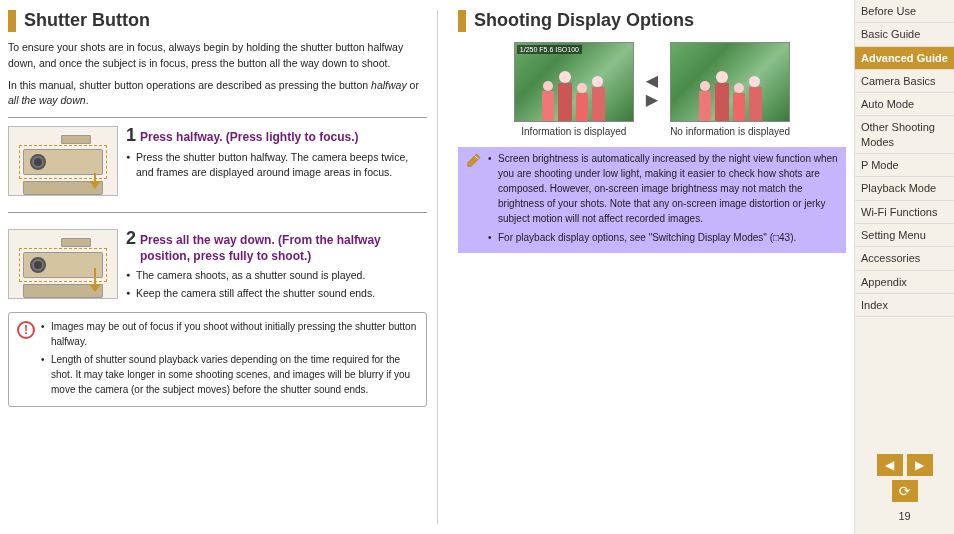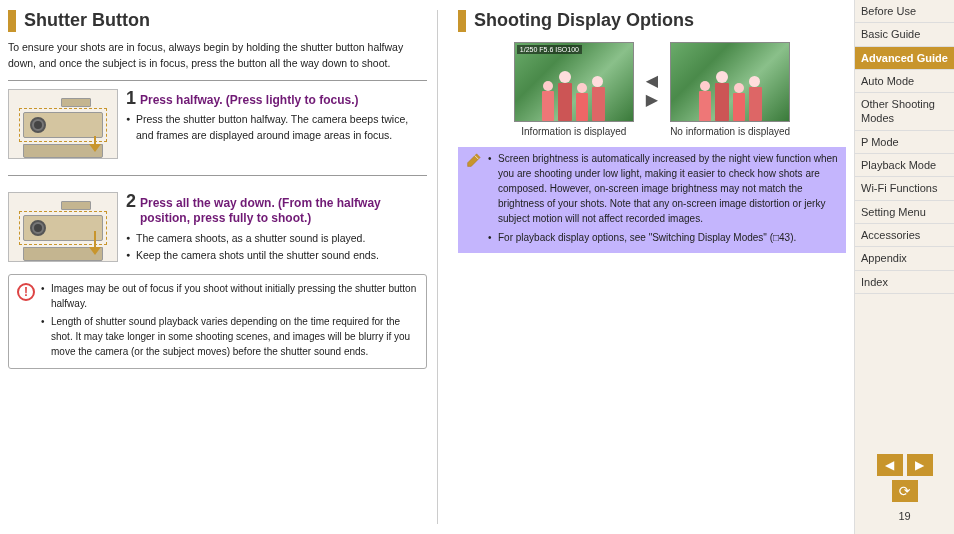--- a/index.html
+++ b/index.html
@@ -438,20 +438,21 @@
 
 <div class="main-content">
 
   <div class="left-col">
     <div class="section-title">
       <div class="title-bar"></div>
       <span class="title-text">Shutter Button</span>
     </div>
 
     <p class="body-text">To ensure your shots are in focus, always begin by holding the shutter button halfway down, and once the subject is in focus, press the button all the way down to shoot.</p>
+    <p class="body-text">In this manual, shutter button operations are described as pressing the button <em>halfway</em> or <em>all the way down</em>.</p>
 
     <hr class="divider">
 
     <div class="steps-area">
 
       <div class="step-row">
         <div class="step-image">
           <div class="cam-illus-wrap">
             <div class="cam-top-btn"></div>
             <div class="dashed-box">
@@ -500,21 +501,21 @@
             </div>
           </div>
         </div>
         <div class="step-content">
           <div class="step-number-title">
             <span class="step-num">2</span>
             <span class="step-title">Press all the way down. (From the halfway position, press fully to shoot.)</span>
           </div>
           <ul class="bullet-list">
             <li>The camera shoots, as a shutter sound is played.</li>
-            <li>Keep the camera shots until the shutter sound ends.</li>
+            <li>Keep the camera still affect the shutter sound ends.</li>
           </ul>
         </div>
       </div>
     </div>
 
     <div class="warning-box">
       <div class="warning-icon">!</div>
       <div class="warning-text">
         <ul>
           <li>Images may be out of focus if you shoot without initially pressing the shutter button halfway.</li>
@@ -608,20 +609,21 @@
         </div>
       </div>
     </div>
   </div>
 </div>
 
 <div class="sidebar">
   <div class="sidebar-item">Before Use</div>
   <div class="sidebar-item">Basic Guide</div>
   <div class="sidebar-item active">Advanced Guide</div>
+  <div class="sidebar-item">Camera Basics</div>
   <div class="sidebar-item">Auto Mode</div>
   <div class="sidebar-item">Other Shooting Modes</div>
   <div class="sidebar-item">P Mode</div>
   <div class="sidebar-item">Playback Mode</div>
   <div class="sidebar-item">Wi-Fi Functions</div>
   <div class="sidebar-item">Setting Menu</div>
   <div class="sidebar-item">Accessories</div>
   <div class="sidebar-item">Appendix</div>
   <div class="sidebar-item">Index</div>
 

